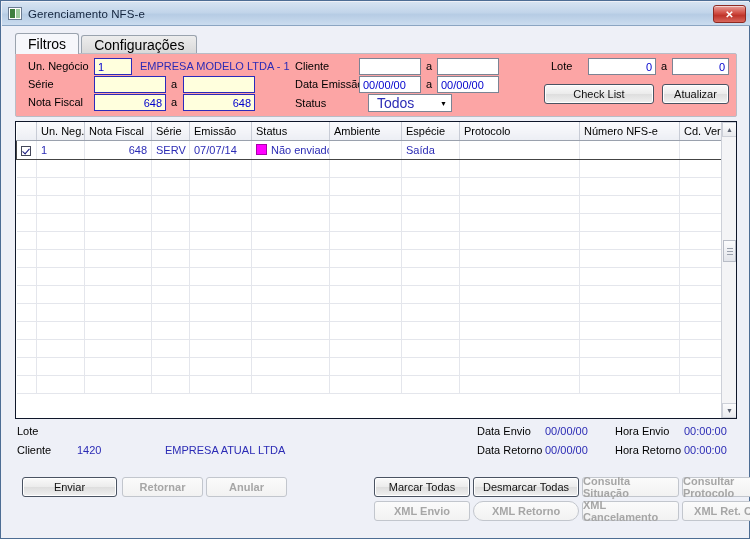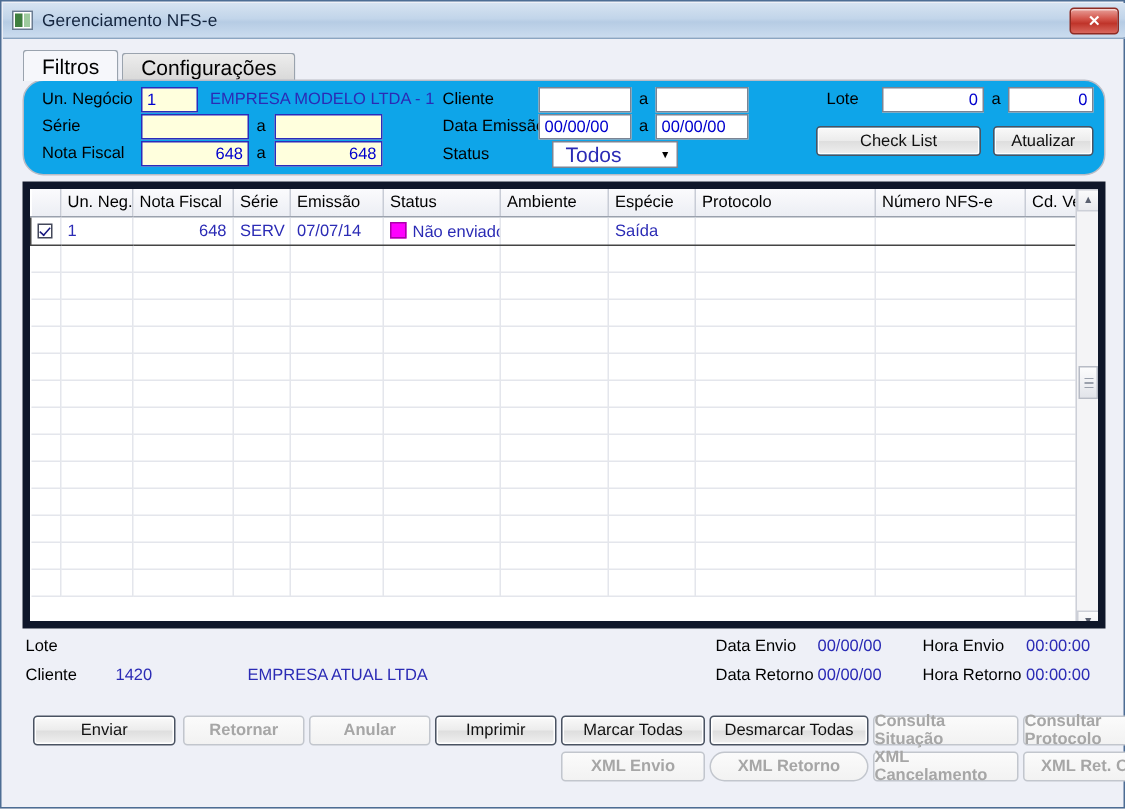--- a/index.html
+++ b/index.html
@@ -78,22 +78,22 @@
   }
   .tab.inactive{
     margin-left:2px;margin-bottom:0px;
     background:linear-gradient(180deg,#ededed 0%,#d8d8d8 100%);
   }
   
   .filterbox{
     position:absolute;left:11px;top:26px;width:722px;height:64px;
     box-sizing:border-box;
     border:1px solid #b9bcc6;
-    background:#0ea5e9;
-    border-radius:14px;
+    background:#fca5a5;
+    border-radius:2px;
   }
   .lbl{
     position:absolute;font-size:11px;color:#000;white-space:nowrap;
   }
   .fld{
     position:absolute;box-sizing:border-box;
     border:1px solid #2b2bbb;
     background:#ffffdd;
     color:#0000cd;font-size:11px;
     padding:0 3px;
@@ -125,21 +125,21 @@
     cursor:default;
     box-shadow:inset 0 0 0 1px #ffffff;
   }
   .btn.dflt{border:1px solid #4a5362;box-shadow:inset 0 0 0 1px #ffffff;}
   .btn.disabled{color:#a6a6a6;border-color:#c2c6cd;
     background:linear-gradient(180deg,#fbfbfb 0%,#f2f2f2 100%);box-shadow:none;font-weight:bold;}
   
   .gridwrap{
     position:absolute;left:11px;top:94px;width:722px;height:298px;
     box-sizing:border-box;
-    border:5px solid #0f172a;
+    border:1px solid #0f172a;
     background:#fff;
     overflow:hidden;
   }
   table.grid{
     border-collapse:collapse;width:707px;table-layout:fixed;
   }
   table.grid th{
     height:18px;
     background:linear-gradient(180deg,#fbfbfd 0%,#eceef4 100%);
     border-right:1px solid #c8ccd6;
@@ -517,23 +517,20 @@
 
       <div class="btn dflt" style="left:7px;top:0px;width:95px;">
           <span>Enviar</span>
         </div>
       <div class="btn disabled" style="left:107px;top:0px;width:81px;">
           <span>Retornar</span>
         </div>
       <div class="btn disabled" style="left:191px;top:0px;width:81px;">
           <span>Anular</span>
         </div>
-      <div class="btn dflt" style="left:275px;top:0px;width:81px;">
-          <span>Imprimir</span>
-        </div>
       <div class="btn dflt" style="left:359px;top:0px;width:96px;">
           <span>Marcar Todas</span>
         </div>
       <div class="btn dflt" style="left:458px;top:0px;width:106px;">
           <span>Desmarcar Todas</span>
         </div>
       <div class="btn disabled" style="left:567px;top:0px;width:97px;">
           <span>Consulta Situação</span>
         </div>
       <div class="btn disabled" style="left:667px;top:0px;width:104px;">

